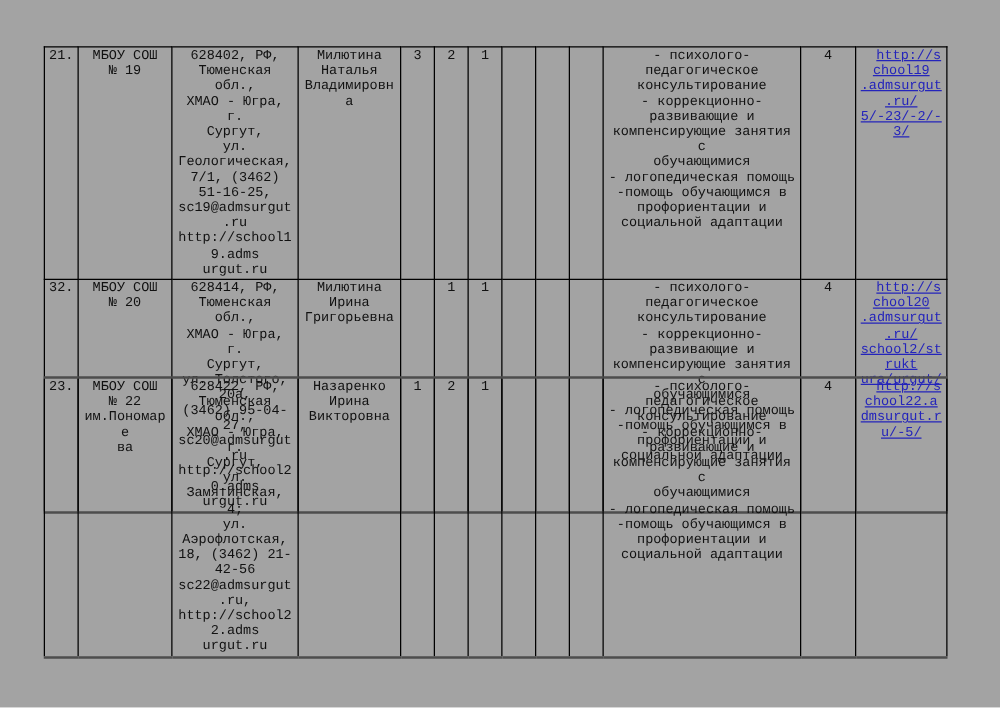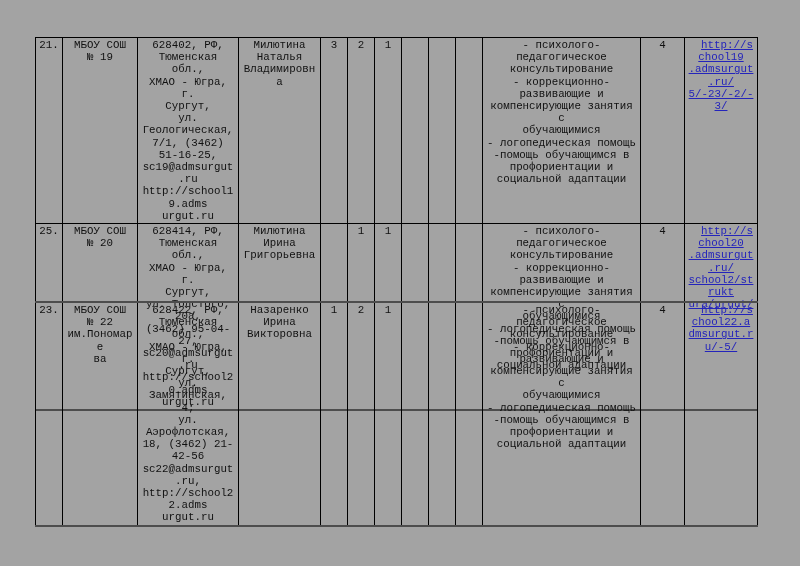--- a/index.html
+++ b/index.html
@@ -110,21 +110,21 @@
 - логопедическая помощь
 -помощь обучающимся в
 профориентации и
 социальной адаптации</td>
       <td>4</td>
       <td><a class="site-link">http://school19
 .admsurgut.ru/
 5/-23/-2/-3/</a></td>
     </tr>
     <tr class="row-22">
-      <td>25.</td>
+      <td>32.</td>
       <td>МБОУ СОШ
 № 20</td>
       <td>628414, РФ,
 Тюменская обл.,
 ХМАО - Югра, г.
 Сургут,
 ул. Толстого, 20а,
 (3462) 95-04-27,
 sc20@admsurgut.ru
 http://school20.adms

